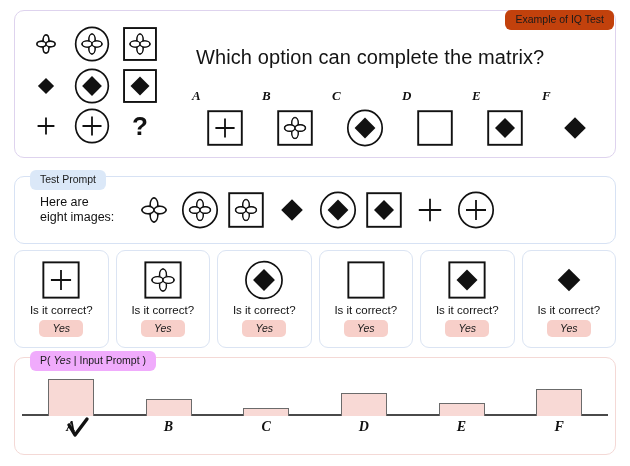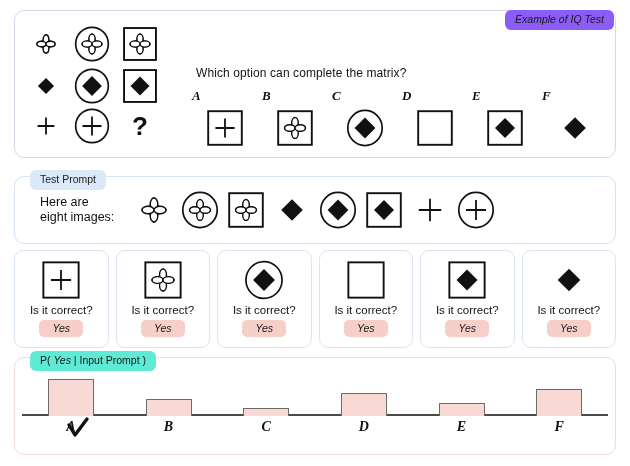--- a/index.html
+++ b/index.html
@@ -24,39 +24,39 @@
   
   .tag {
     position: absolute;
     font-size: 10.5px;
     padding: 3px 10px 4px 10px;
     border-radius: 6px;
     white-space: nowrap;
     line-height: 13px;
     color: #1a1a1a;
   }
-  .tag-iq     { right: 16px; top: 10px;  background: #8b5cf6; font-style: italic; }
+  .tag-iq     { right: 16px; top: 10px;  background: #c2410c; }
   .tag-prompt { left: 30px;  top: 170px; background: #dbe8f8; }
-  .tag-prob   { left: 30px;  top: 351px; background: #5eead4; border-radius: 6px; }
+  .tag-prob   { left: 30px;  top: 351px; background: #f0abfc; border-radius: 6px; }
   .tag-prob i { font-style: italic; }
 
   
   .matrix {
     position: absolute; left: 24px; top: 22px;
     width: 140px; height: 124px;
     display: grid;
     grid-template-columns: 44px 48px 48px;
     grid-template-rows: 44px 40px 40px;
     align-items: center; justify-items: center;
   }
 
   
   .question {
     position: absolute; left: 196px; top: 46px;
-    font-size: 12px; color: #141414; letter-spacing: .1px; margin-top: 20px;
+    font-size: 20px; color: #141414; letter-spacing: .1px;
   }
 
   
   .options {
     position: absolute; left: 190px; top: 88px;
     width: 420px; height: 60px;
     display: flex; align-items: flex-end;
   }
   .option { position: relative; width: 70px; height: 58px;
             display: flex; align-items: flex-end; justify-content: center; }

